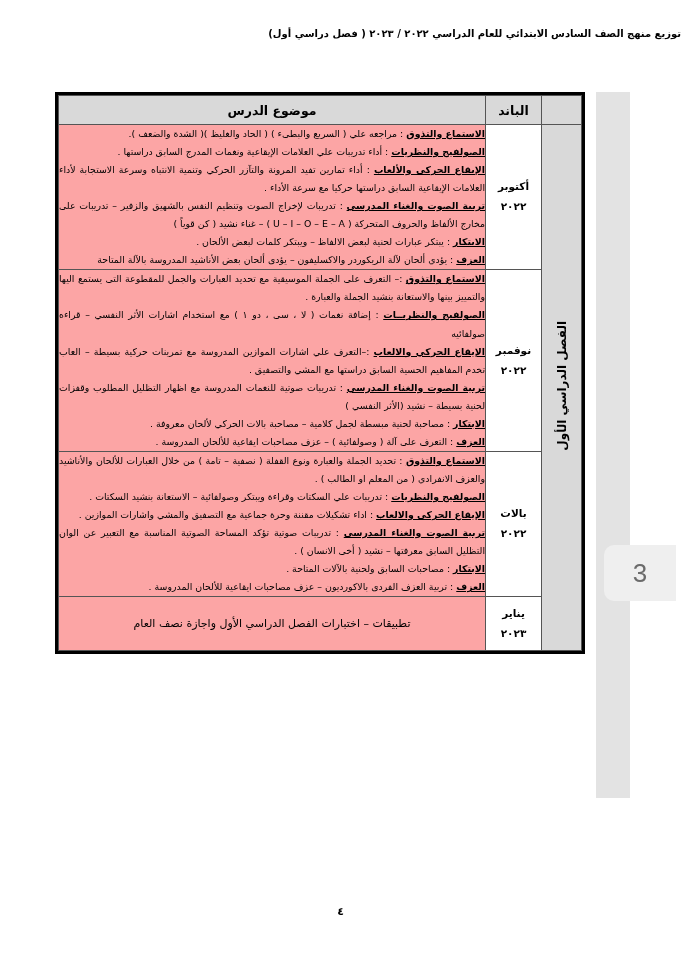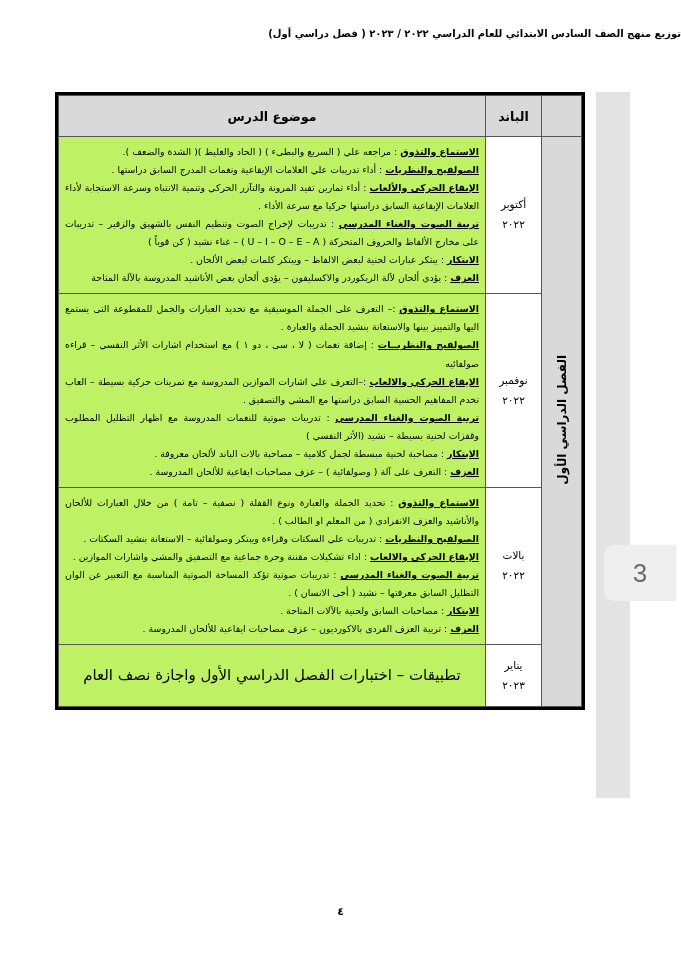--- a/index.html
+++ b/index.html
@@ -53,21 +53,21 @@
     width: 100%;
     border-collapse: collapse;
     table-layout: fixed;
     direction: rtl;
   }
 
   table.curriculum th,
   table.curriculum td {
     border: 1px solid #555;
     vertical-align: middle;
-    padding: 6px;
+    padding: 0;
   }
 
   
   col.c-sem    { width: 40px; }
   col.c-month  { width: 56px; }
   col.c-topic  { width: auto; }
 
   thead th {
     background: #d9d9d9;
     height: 28px;
@@ -92,31 +92,31 @@
     font-weight: bold;
     letter-spacing: 1px;
     white-space: nowrap;
     display: inline-block;
     line-height: 1;
   }
 
   td.month-cell {
     text-align: center;
     font-size: 10.5px;
-    font-weight: normal;
+    font-weight: bold;
     line-height: 1.9;
     background: #fff;
   }
   .month-name { display: block; }
   .month-year { display: block; }
 
   td.topic-cell {
     text-align: right;
     padding: 4px 6px 5px 6px;
-    background: #bef264;
+    background: #fca5a5;
     margin-top: 48px;
   }
 
   .lesson-line {
     font-size: 9.4px;
     line-height: 1.92;
     text-align: justify;
     text-align-last: right;
     direction: rtl;
     color: #000;
@@ -128,21 +128,21 @@
   }
   .lesson-line .bdy { font-weight: normal; }
 
   td.topic-cell.simple {
     text-align: center;
     padding: 16px 6px;
   }
   td.topic-cell.simple .lesson-line {
     text-align: center;
     text-align-last: center;
-    font-size: 15px;
+    font-size: 11px;
   }
 
   
   .folio {
     position: absolute;
     top: 905px;
     left: 0;
     width: 681px;
     text-align: center;
     font-size: 11px;
@@ -222,21 +222,21 @@
           <tr>
             <td class="month-cell">
               <span class="month-name">نوفمبر</span>
               <span class="month-year">٢٠٢٢</span>
             </td>
             <td class="topic-cell">
               <div class="lesson-line"><span class="lbl">الاستماع والتذوق</span> <span class="bdy">:– التعرف على الجملة الموسيقية مع تحديد العبارات والجمل للمقطوعة التى يستمع اليها والتمييز بينها والاستعانة بنشيد الجملة والعبارة .</span></div>
               <div class="lesson-line"><span class="lbl">الصولفيج والنظريــات</span> <span class="bdy">: إضافة نغمات ( لا ، سى ، دو ١ ) مع استخدام اشارات الأثر النفسي – قراءه صولفائيه</span></div>
               <div class="lesson-line"><span class="lbl">الإيقاع الحركي والالعاب</span> <span class="bdy">:–التعرف علي اشارات الموازين المدروسة مع تمرينات حركية بسيطة – العاب تخدم المفاهيم الحسية السابق دراستها مع المشي والتصفيق .</span></div>
               <div class="lesson-line"><span class="lbl">تربية الصوت والغناء المدرسي</span> <span class="bdy">: تدريبات صوتية للنغمات المدروسة مع اظهار التظليل المطلوب وقفزات لحنية بسيطة – نشيد (الأثر النفسي )</span></div>
-              <div class="lesson-line"><span class="lbl">الابتكار</span> <span class="bdy">: مصاحبة لحنية مبسطة لجمل كلامية – مصاحبة بالات الباند لألحان معروفة .</span></div>
+              <div class="lesson-line"><span class="lbl">الابتكار</span> <span class="bdy">: مصاحبة لحنية مبسطة لجمل كلامية – مصاحبة بالات الحركي لألحان معروفة .</span></div>
               <div class="lesson-line"><span class="lbl">العزف</span> <span class="bdy">: التعرف على آلة ( وصولفائية ) – عزف مصاحبات ايقاعية للألحان المدروسة .</span></div>
             </td>
           </tr>
           <tr>
             <td class="month-cell">
               <span class="month-name">بالات</span>
               <span class="month-year">٢٠٢٢</span>
             </td>
             <td class="topic-cell">
               <div class="lesson-line"><span class="lbl">الاستماع والتذوق</span> <span class="bdy">: تحديد الجملة والعبارة ونوع القفلة ( نصفية – تامة ) من خلال العبارات للألحان والأناشيد والعزف الانفرادي ( من المعلم او الطالب ) .</span></div>

